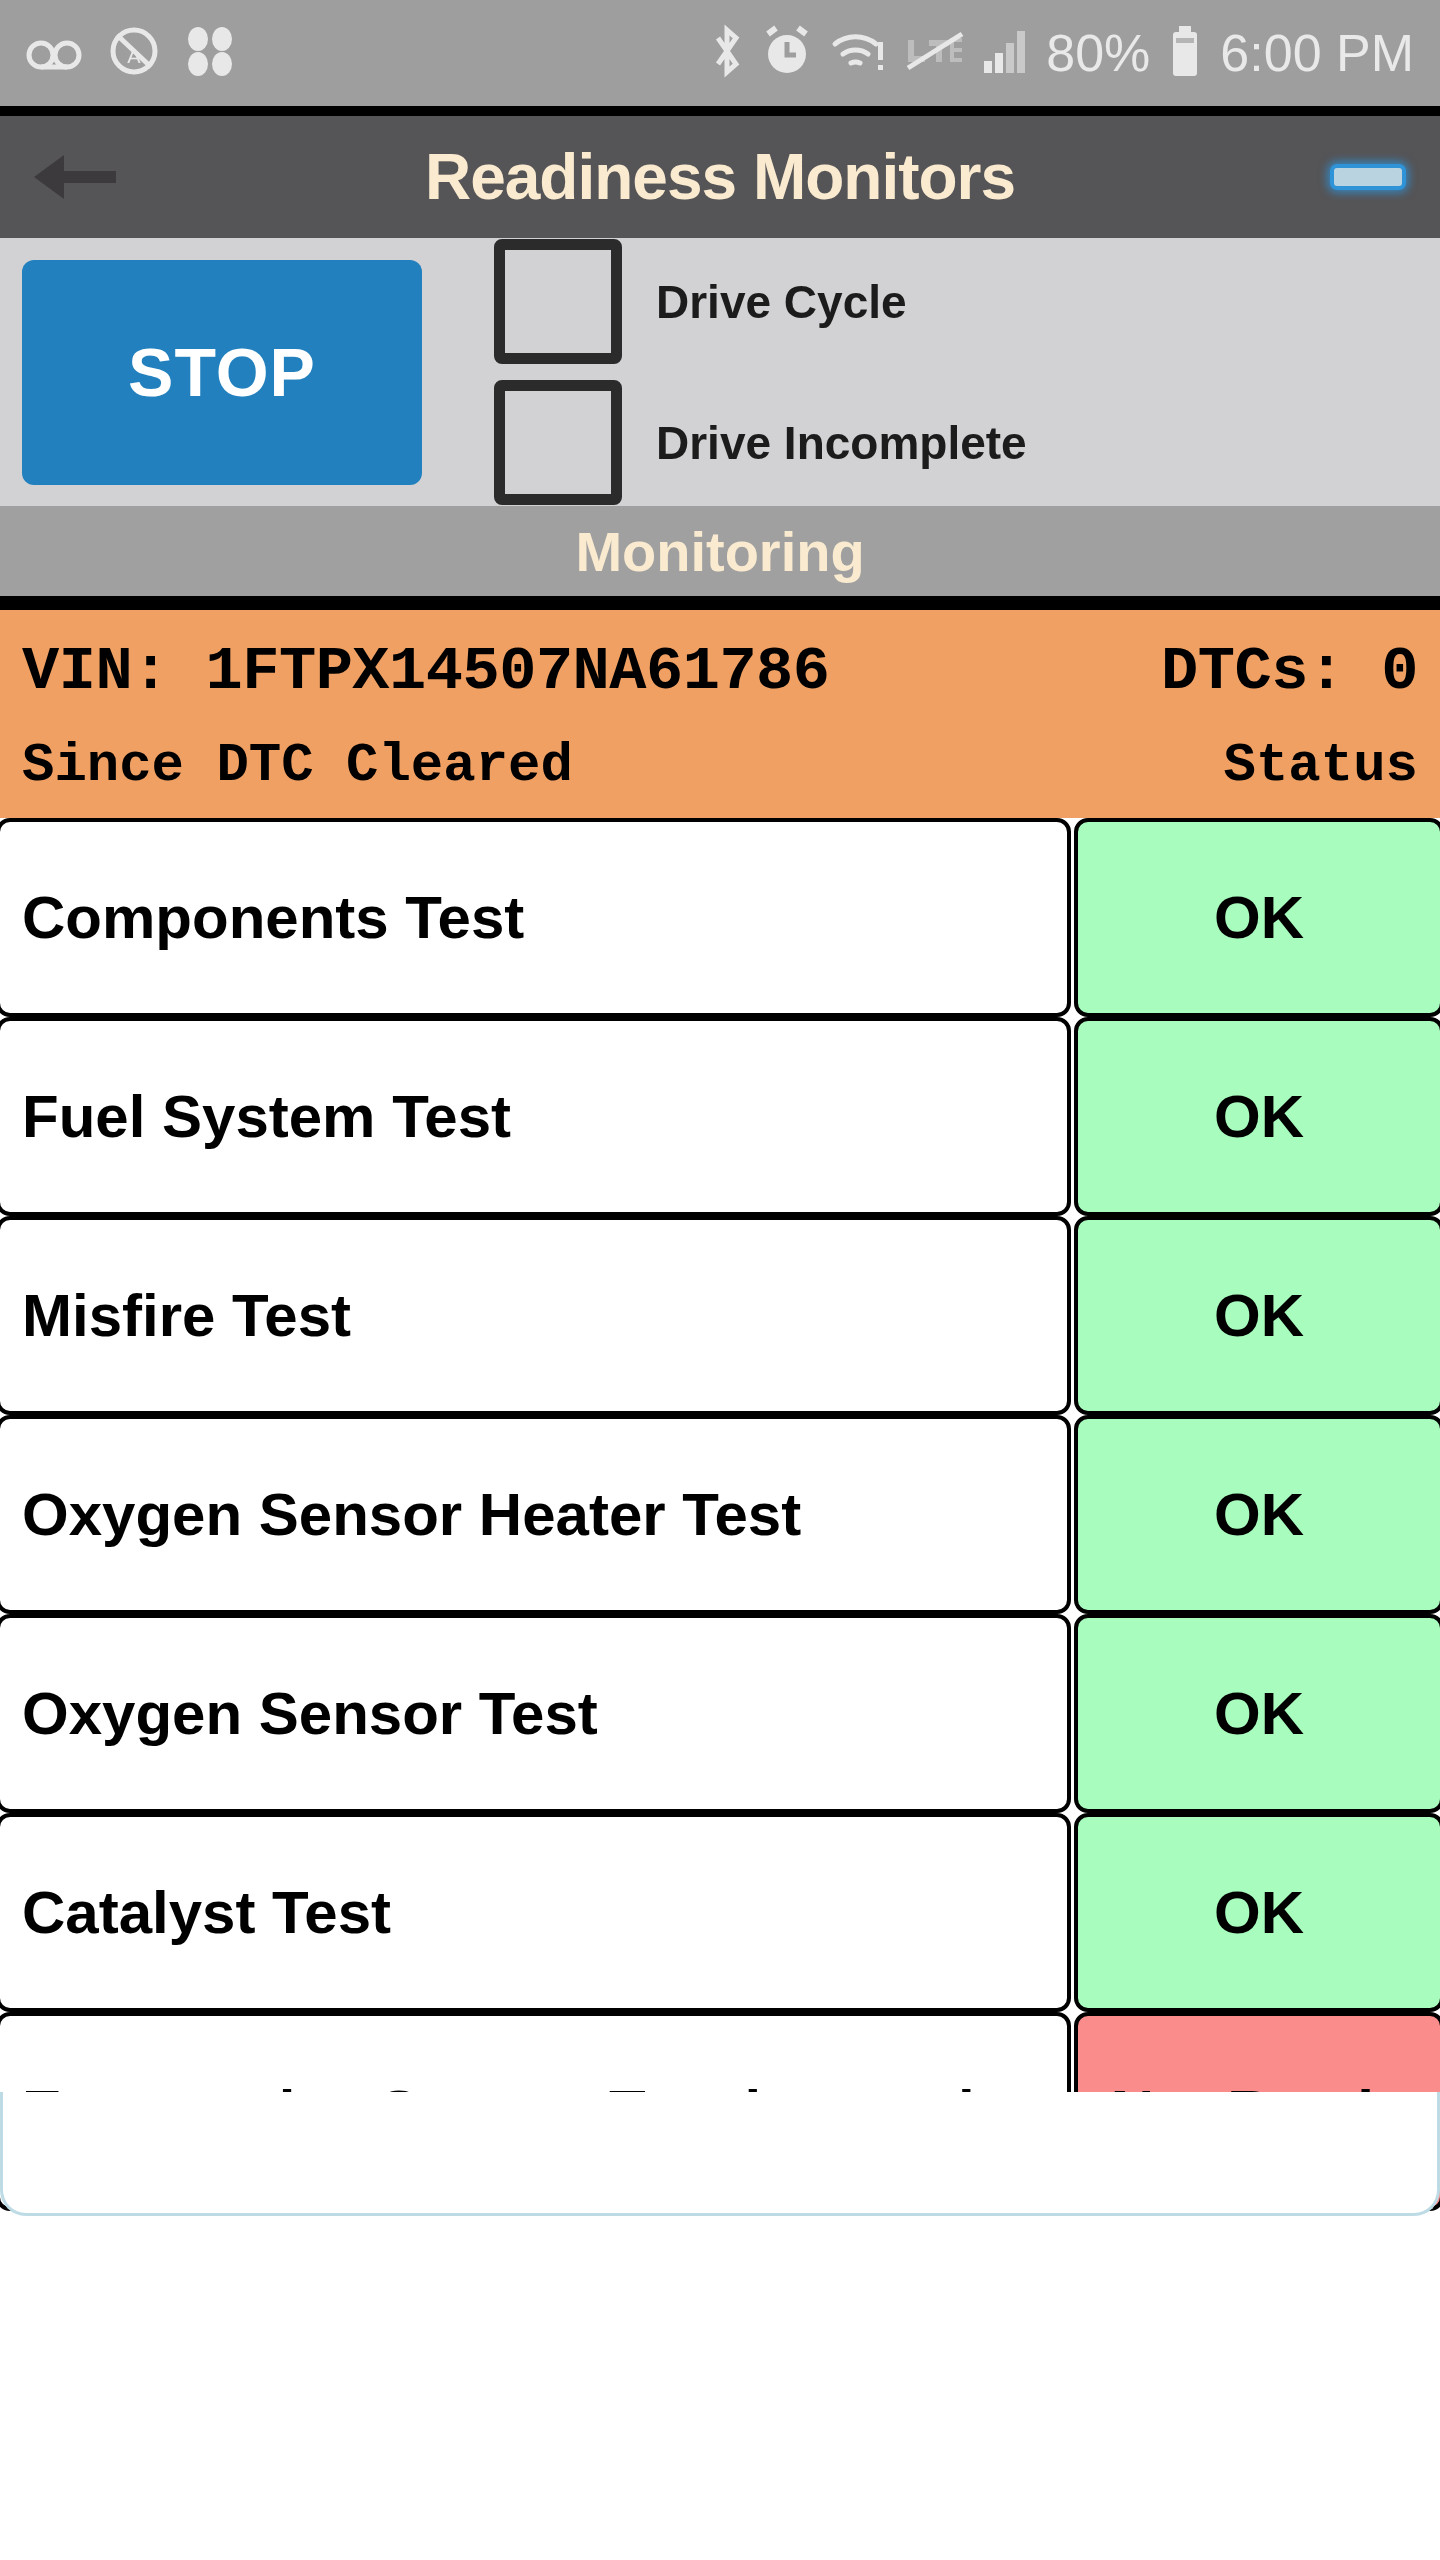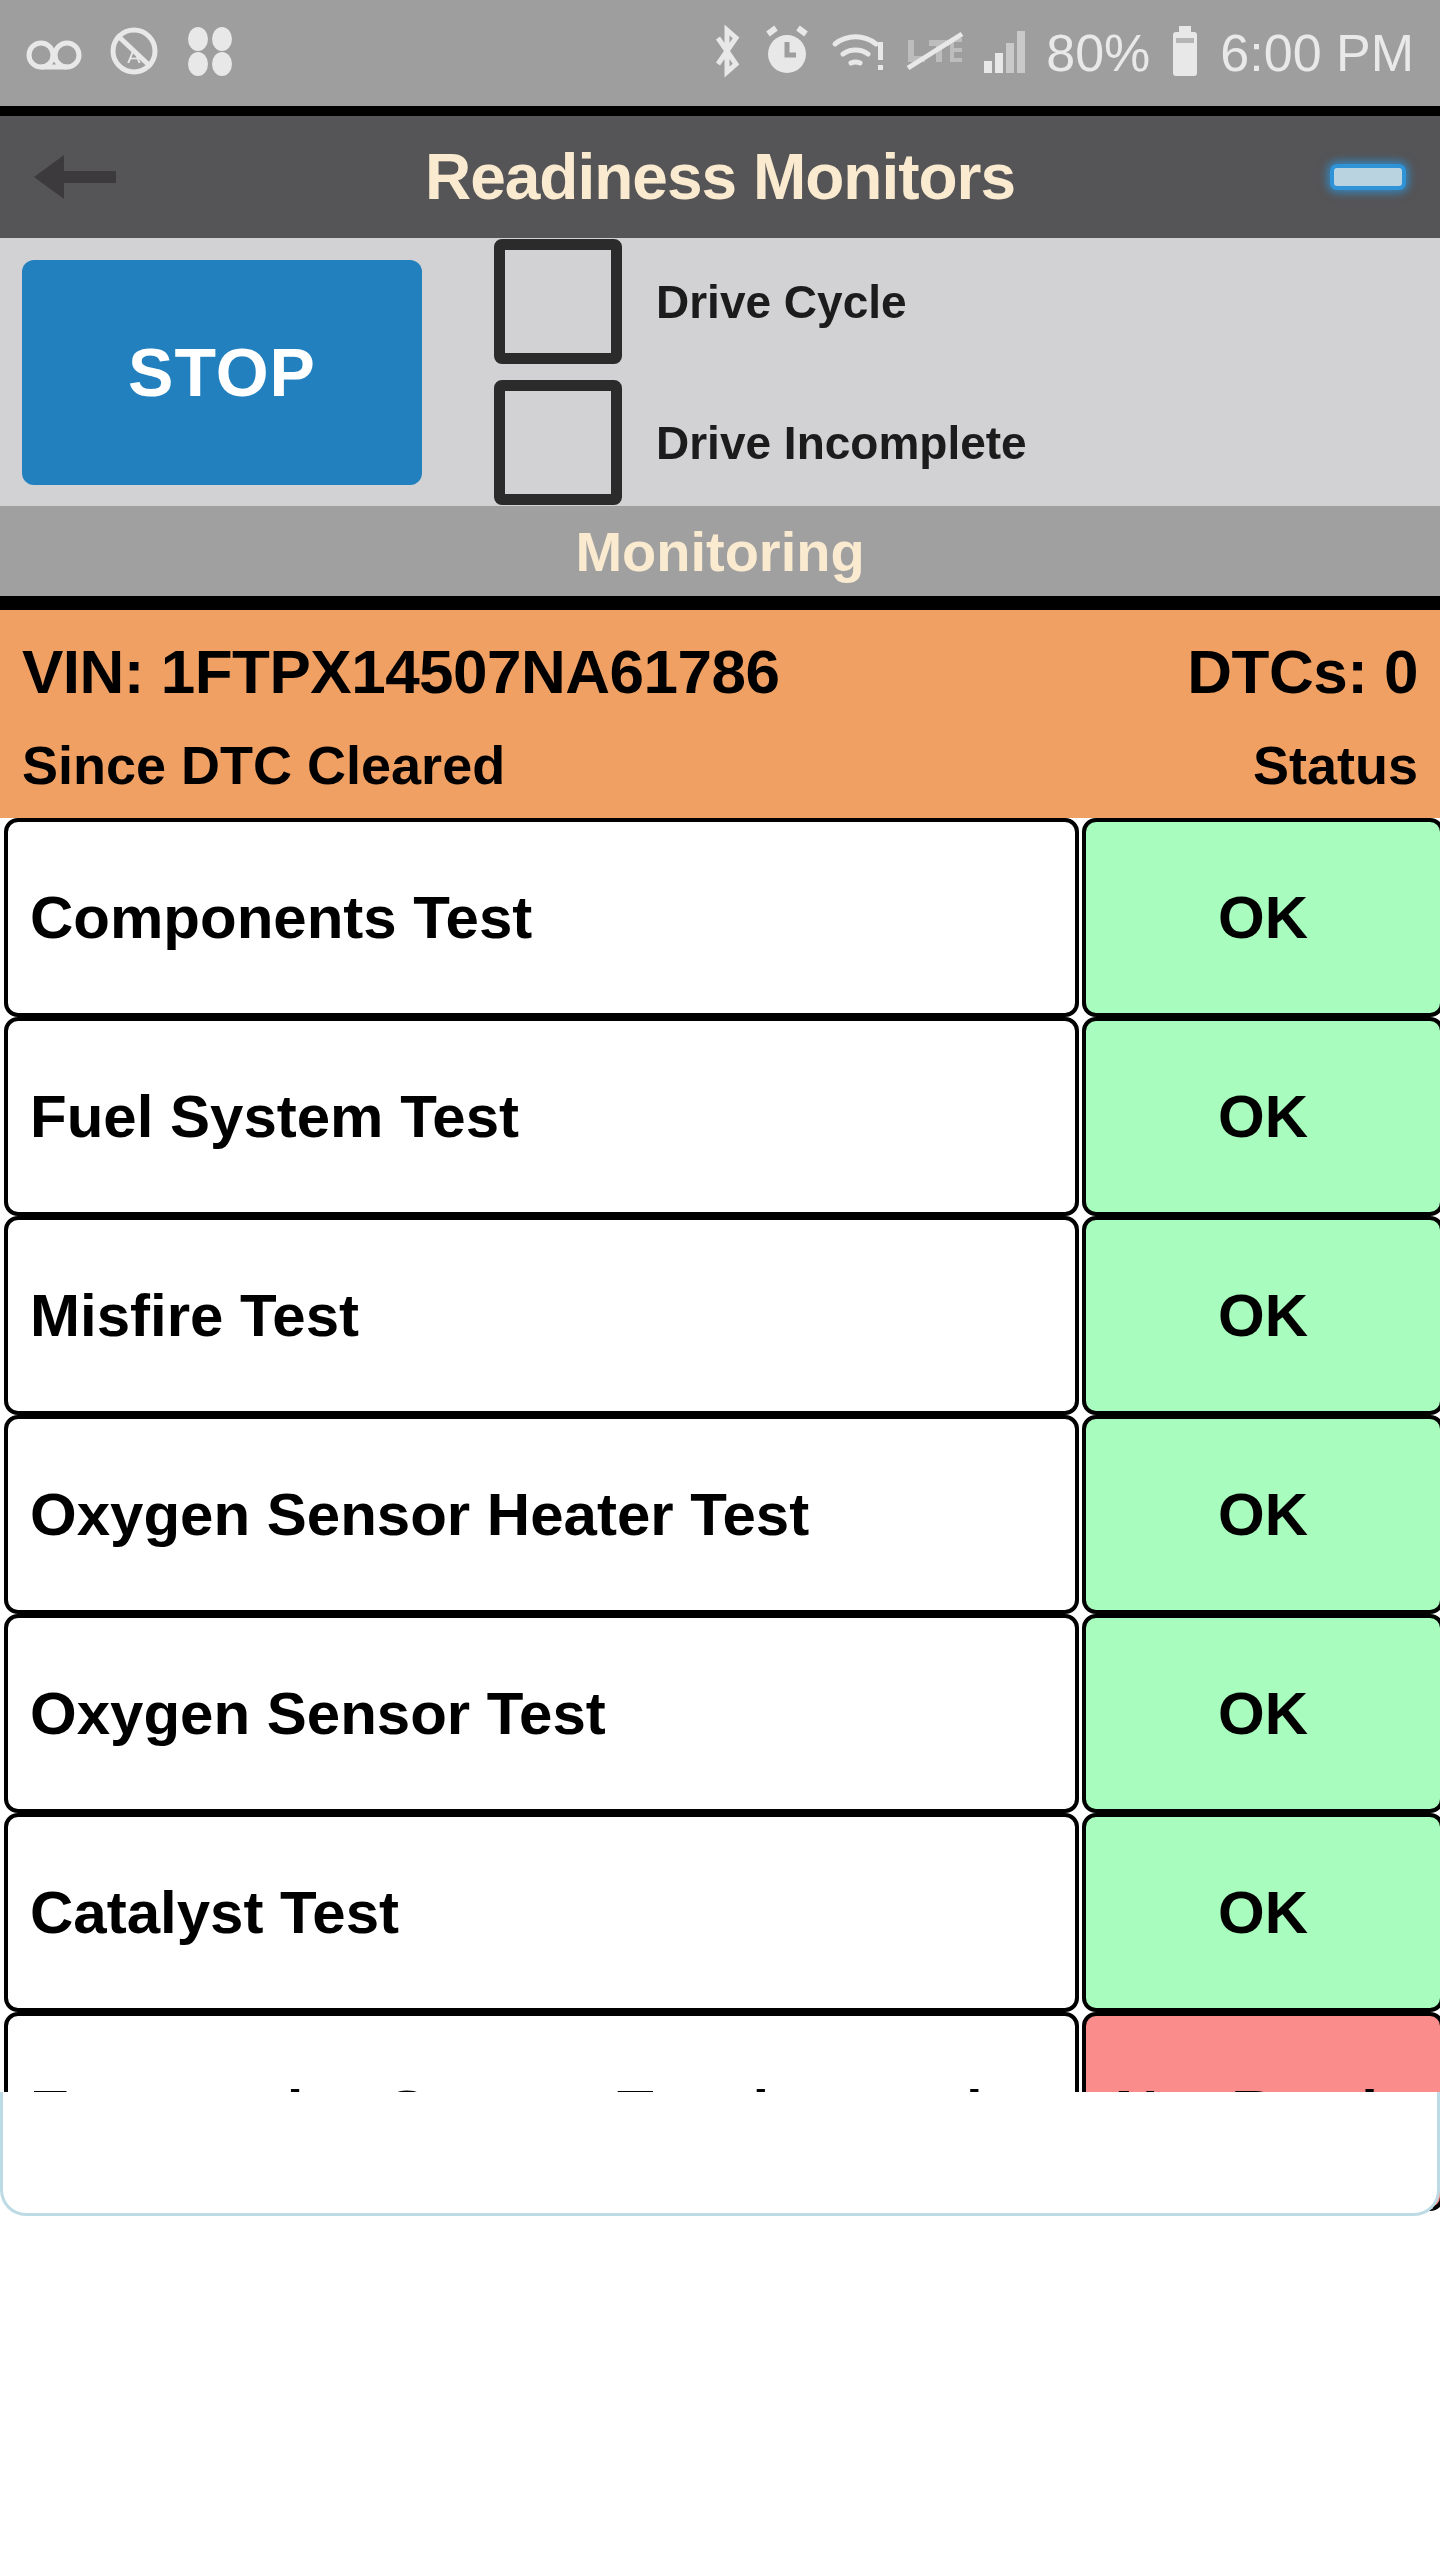--- a/index.html
+++ b/index.html
@@ -109,38 +109,38 @@
   
   .vinheader{
     background:#f0a063;
     height:208px;
     padding:12px 22px 8px 22px;
     display:flex; flex-direction:column; justify-content:space-around;
   }
   .vin-row{
     display:flex; align-items:center; justify-content:space-between;
     color:#000;
-    font-family:Liberation Sans, sans-serif;
+    font-family:Liberation Mono, monospace;
   }
   .vin-text{ font-size:62px; font-weight:bold; letter-spacing:-.5px; }
   .dtcs-text{ font-size:62px; font-weight:bold; letter-spacing:-.5px; }
   .since-text{ font-size:54px; font-weight:bold; }
   .status-text{ font-size:54px; font-weight:bold; }
 
   
   .table-area{
     background:#ffffff;
     position:relative;
     height:1398px;
   }
   .mrow{
     display:flex;
     height:199px;
     align-items:stretch;
-    padding:0 0 0 8px;
+    padding:0 0 0 0;
     gap:3px;
   }
   .mname{
     flex:0 0 1075px;
     background:#ffffff;
     border:4px solid #000000;
     border-radius:14px;
     display:flex; align-items:center;
     padding-left:22px;
     font-size:60px; font-weight:bold; color:#000;

